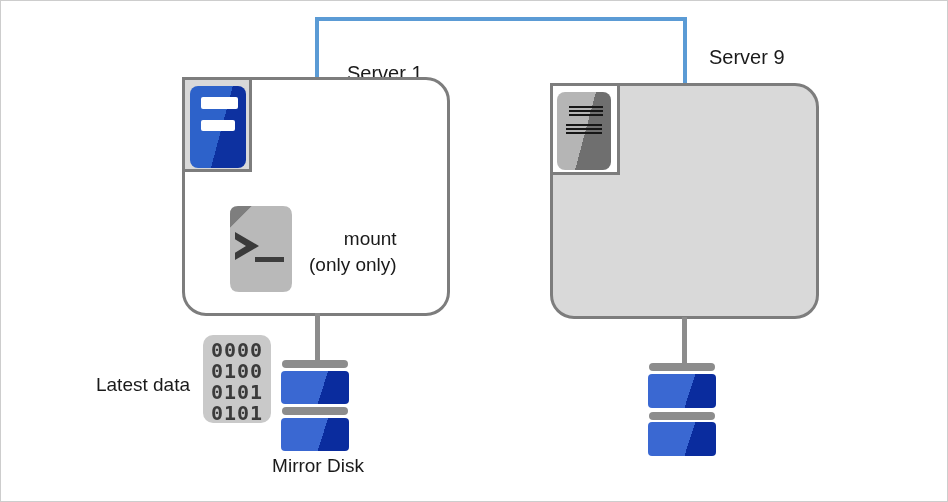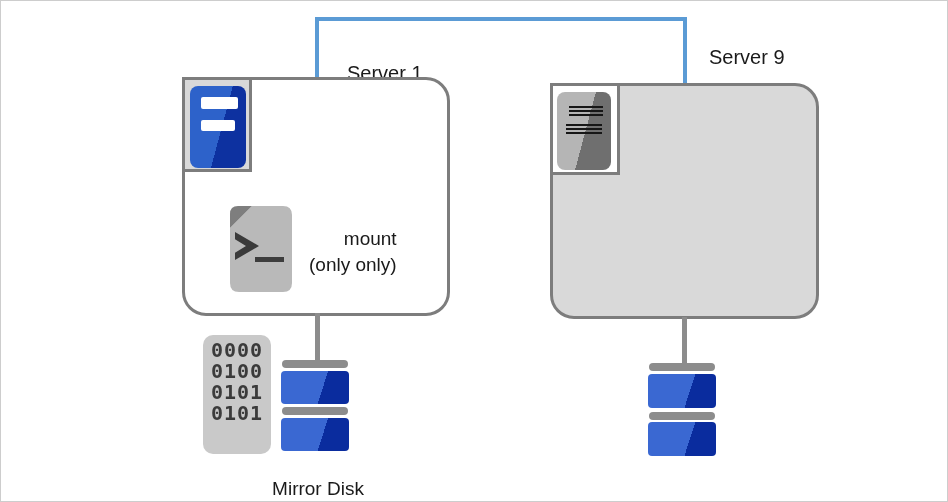--- a/index.html
+++ b/index.html
@@ -44,21 +44,21 @@
   .stripes{position:absolute;background:repeating-linear-gradient(to bottom,#161616 0 2px,rgba(0,0,0,0) 2px 4px);}
   .stripes1{left:12px;top:14px;width:34px;height:10px;}
   .stripes2{left:9px;top:32px;width:36px;height:10px;}
 
   
   .lbl{position:absolute;font-size:20px;line-height:22px;white-space:nowrap;}
   .server1-label{left:347px;top:46px;margin-top:16px;}
   .server2-label{left:709px;top:46px;}
   .mount-text{position:absolute;left:309px;top:226px;font-size:19px;line-height:26px;text-align:right;}
   .latest-data{left:58px;top:374px;width:132px;text-align:right;font-size:19px;}
-  .mirror-disk{left:253px;top:478px;width:130px;text-align:center;font-size:19px;}
+  .mirror-disk{left:253px;top:455px;width:130px;text-align:center;font-size:19px;}
 
   
   .docicon{position:absolute;left:230px;top:206px;}
 
   
   .conn{position:absolute;width:5px;background:var(--bar-gray,#8c8c8c);}
   .conn1{left:315px;top:313px;height:47px;}
   .conn2{left:682px;top:317px;height:46px;}
 
   
@@ -70,21 +70,21 @@
     position:absolute;left:0;width:68px;border-radius:4px;
     background:linear-gradient(108deg,var(--disk-blue-light,#3a68d2) 60%,var(--disk-blue-dark,#0a2c9e) 60%);
   }
   .disk-left  .dbar.b1{top:0;}      .disk-left  .platter.p1{top:11px;height:33px;}
   .disk-left  .dbar.b2{top:47px;}   .disk-left  .platter.p2{top:58px;height:33px;}
   .disk-right .dbar.b1{top:0;}      .disk-right .platter.p1{top:11px;height:34px;}
   .disk-right .dbar.b2{top:49px;}   .disk-right .platter.p2{top:59px;height:34px;}
 
   
   .binary{
-    position:absolute;left:203px;top:335px;width:68px;height:119px;
+    position:absolute;left:203px;top:335px;width:68px;height:88px;
     background:var(--binary-bg,#c9c9c9);border-radius:10px;
     padding-top:5px;box-sizing:border-box;text-align:center;
   }
   .brow{
     font-family:"DejaVu Sans Mono",monospace;font-weight:bold;
     font-size:20px;line-height:21px;letter-spacing:1px;
     color:var(--digit-gray,#3b3b3b);
   }
 </style>
 </head>
@@ -142,16 +142,17 @@
     <div class="dbar b2"></div>
     <div class="platter p2"></div>
   </div>
 
   <div class="binary">
     <div class="brow">0000</div>
     <div class="brow">0100</div>
     <div class="brow">0101</div>
     <div class="brow">0101</div>
   </div>
+  <div class="lbl latest-data">Latest data</div>
 
   <div class="lbl mirror-disk">Mirror Disk</div>
 
 </div>
 
 </body></html>

